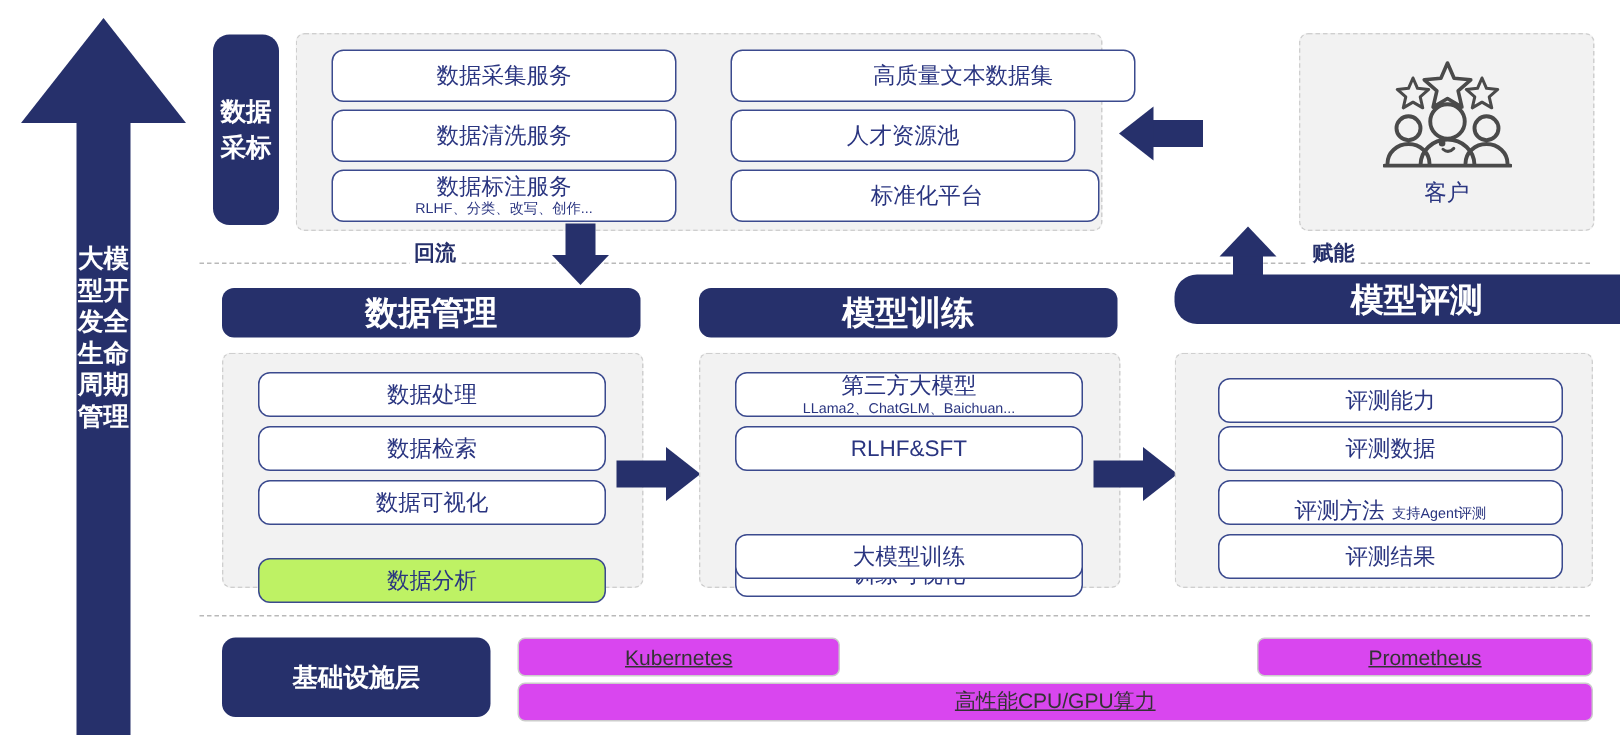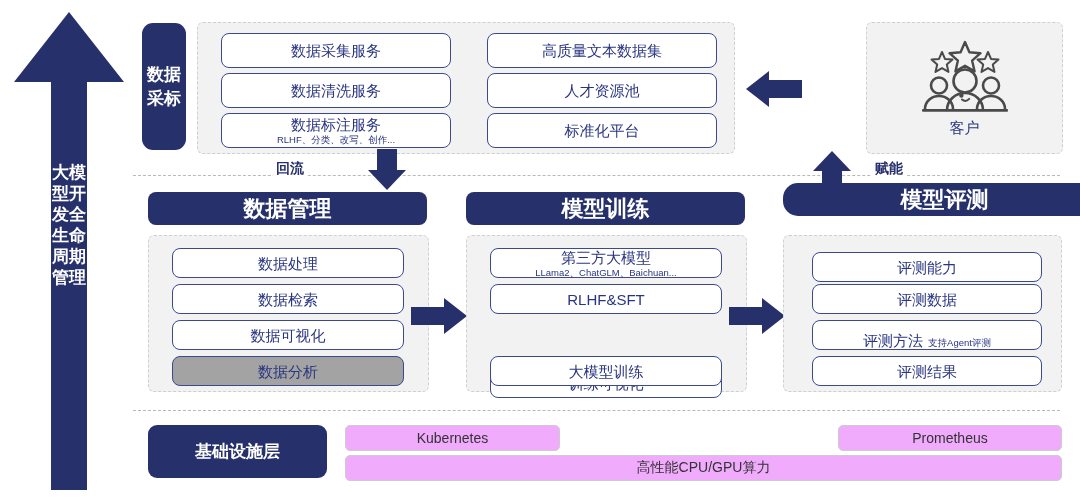--- a/index.html
+++ b/index.html
@@ -49,21 +49,21 @@
   }
   .obox{
     position:absolute;background:#ffffff;
     border:1.4px solid #3b4a8e;border-radius:8px;
     color:#2a3580;
     display:flex;flex-direction:column;
     align-items:center;justify-content:center;
     font-size:15px;line-height:19px;text-align:center;
   }
   .obox .sub{font-size:9.5px;line-height:12px;color:#2a3580;margin-top:0px;}
-  .obox.greyfill{background:#a3a3a3;}
+  .obox.greyfill{background:#bef264;margin-top:16px;}
   .obox .inline-sub{font-size:9.5px;margin-left:5px;vertical-align:middle;}
 
   .colhead{
     position:absolute;background:#26306b;border-radius:8px;
     color:#ffffff;font-weight:bold;font-size:22px;
     display:flex;align-items:center;justify-content:center;
   }
 
   
   .hdash{
@@ -102,23 +102,23 @@
 
   
   .cust-panel{
     position:absolute;background:#f2f2f2;border:1px dashed #cfcfcf;border-radius:6px;
     display:flex;flex-direction:column;align-items:center;justify-content:center;
   }
   .cust-label{color:#2a3580;font-size:15px;margin-top:3px;}
 
   
   .gbox{
-    position:absolute;background:#f0abfc;border:1px solid #cccccc;border-radius:5px;
+    position:absolute;background:#d946ef;border:1px solid #cccccc;border-radius:5px;
     color:#333333;font-size:14px;
-    display:flex;align-items:center;justify-content:center;
+    display:flex;align-items:center;justify-content:center;text-decoration:underline;
   }
 </style>
 </head>
 <body>
 
 <div id="stage">
 
   <div class="big-arrow">
     <div class="head"></div>
     <div class="shaft"></div>
@@ -133,27 +133,27 @@
     <span>数据采集服务</span>
   </div>
   <div class="obox" style="left:221px;top:73px;width:228px;height:33px;">
     <span>数据清洗服务</span>
   </div>
   <div class="obox" style="left:221px;top:113px;width:228px;height:33px;">
     <span>数据标注服务</span>
     <span class="sub">RLHF、分类、改写、创作...</span>
   </div>
 
-  <div class="obox" style="left:487px;top:33px;width:228px;height:33px;">
+  <div class="obox" style="left:487px;top:33px;width:228px;height:33px;padding-left:40px;">
     <span>高质量文本数据集</span>
   </div>
   <div class="obox" style="left:487px;top:73px;width:228px;height:33px;">
     <span>人才资源池</span>
   </div>
-  <div class="obox" style="left:487px;top:113px;width:228px;height:33px;">
+  <div class="obox" style="left:487px;top:113px;width:228px;height:33px;padding-left:16px;">
     <span>标准化平台</span>
   </div>
 
   <div class="arrow-left" style="left:745px;top:71px;width:57px;height:36px;">
     <div class="bar"></div>
       <div class="tip"></div>
   </div>
 
   <div class="cust-panel" style="left:866px;top:22px;width:195px;height:130px;">
     <svg width="86" height="78" viewBox="0 0 86 78">

